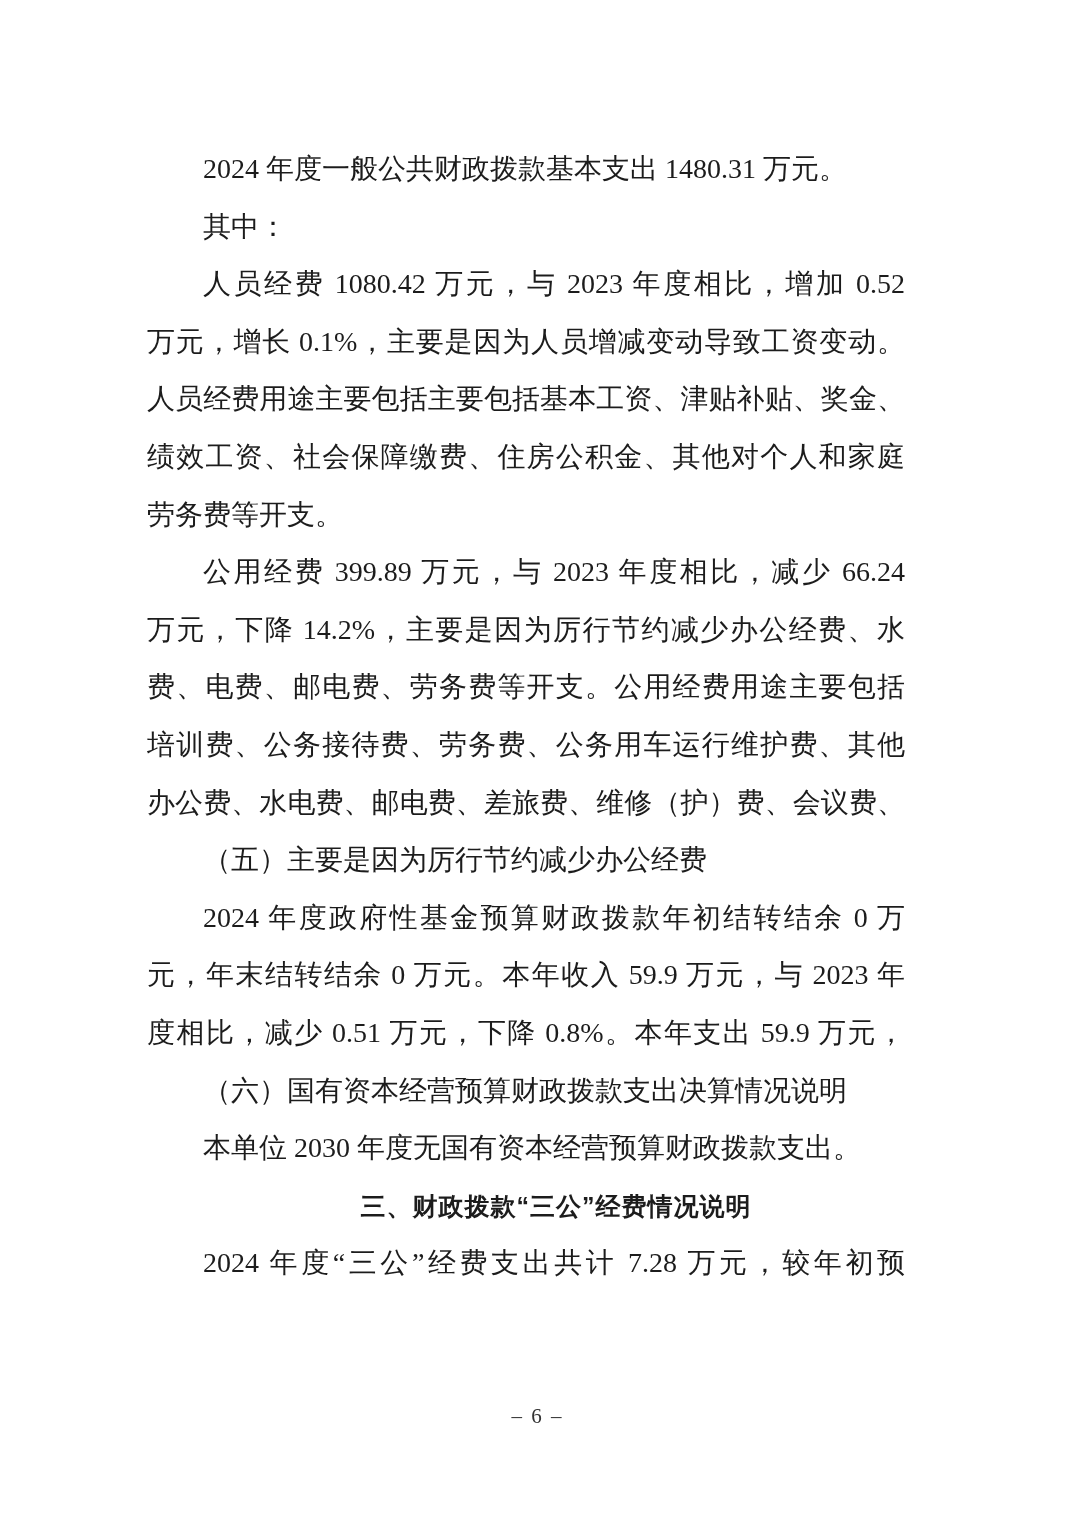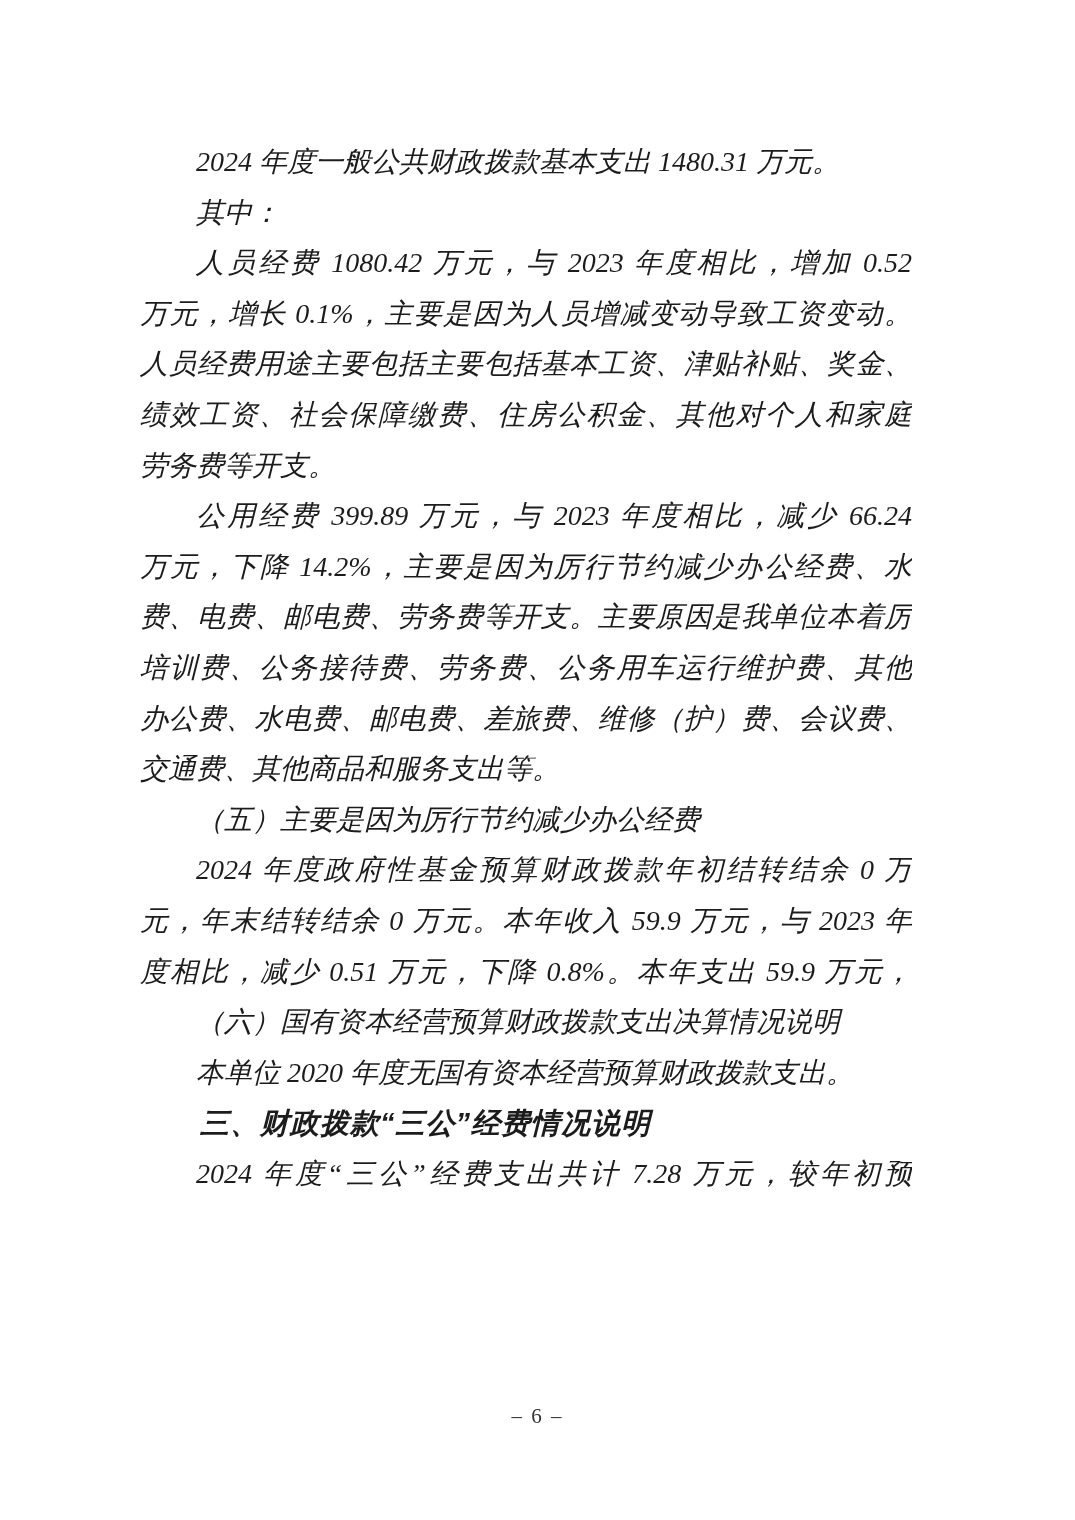--- a/index.html
+++ b/index.html
@@ -14,44 +14,44 @@
     font-family: "Liberation Serif", serif;
     color: #1c1c1c;
   }
   .doc-body {
     position: absolute;
     top: 137px;
     left: 140px;
     width: 772px;
   }
   .doc-body p {
-    margin: 0;
+    margin: 7px;
     padding: 0;
     font-size: 28px;
     line-height: 50.6px;
     height: 50.6px;
     white-space: nowrap;
     text-align: left;
-    font-style: italic;
   }
   .doc-body p.indent {
     text-indent: 56px;
   }
   .doc-body p.fill {
     white-space: normal;
     text-align: justify;
     text-align-last: justify;
     overflow: hidden;
   }
   .doc-body p.heading {
     font-family: "Liberation Sans", sans-serif;
     font-weight: bold;
-    font-size: 29px;
+    font-size: 25px;
     text-indent: 60px;
     letter-spacing: 1px;
+    text-align: center;
   }
   .page-footer {
     position: absolute;
     top: 1404px;
     left: 0;
     right: 0;
     text-align: center;
     font-size: 21px;
     color: #333333;
     letter-spacing: 2px;
@@ -63,29 +63,28 @@
 <div class="doc-body">
   <p class="indent">2024 年度一般公共财政拨款基本支出 1480.31 万元。</p>
   <p class="indent">其中：</p>
   <p class="indent fill">人员经费 1080.42 万元，与 2023 年度相比，增加 0.52</p>
   <p class="fill">万元，增长 0.1%，主要是因为人员增减变动导致工资变动。</p>
   <p class="fill">人员经费用途主要包括主要包括基本工资、津贴补贴、奖金、</p>
   <p class="fill">绩效工资、社会保障缴费、住房公积金、其他对个人和家庭</p>
   <p>劳务费等开支。</p>
   <p class="indent fill">公用经费 399.89 万元，与 2023 年度相比，减少 66.24</p>
   <p class="fill">万元，下降 14.2%，主要是因为厉行节约减少办公经费、水</p>
-  <p class="fill">费、电费、邮电费、劳务费等开支。主要原因是我单位本着厉</p>
+  <p class="fill">费、电费、邮电费、劳务费等开支。公用经费用途主要包括</p>
   <p class="fill">培训费、公务接待费、劳务费、公务用车运行维护费、其他</p>
   <p class="fill">办公费、水电费、邮电费、差旅费、维修（护）费、会议费、</p>
-  <p>交通费、其他商品和服务支出等。</p>
   <p class="indent">（五）主要是因为厉行节约减少办公经费</p>
   <p class="indent fill">2024 年度政府性基金预算财政拨款年初结转结余 0 万</p>
   <p class="fill">元，年末结转结余 0 万元。本年收入 59.9 万元，与 2023 年</p>
   <p class="fill">度相比，减少 0.51 万元，下降 0.8%。本年支出 59.9 万元，</p>
   <p class="indent">（六）国有资本经营预算财政拨款支出决算情况说明</p>
-  <p class="indent">本单位 2020 年度无国有资本经营预算财政拨款支出。</p>
+  <p class="indent">本单位 2030 年度无国有资本经营预算财政拨款支出。</p>
   <p class="indent heading">三、财政拨款“三公”经费情况说明</p>
   <p class="indent fill">2024 年度“三公”经费支出共计 7.28 万元，较年初预</p>
 </div>
 
 <div class="page-footer">
   <span>– 6 –</span>
 </div>
 
 </body></html>

